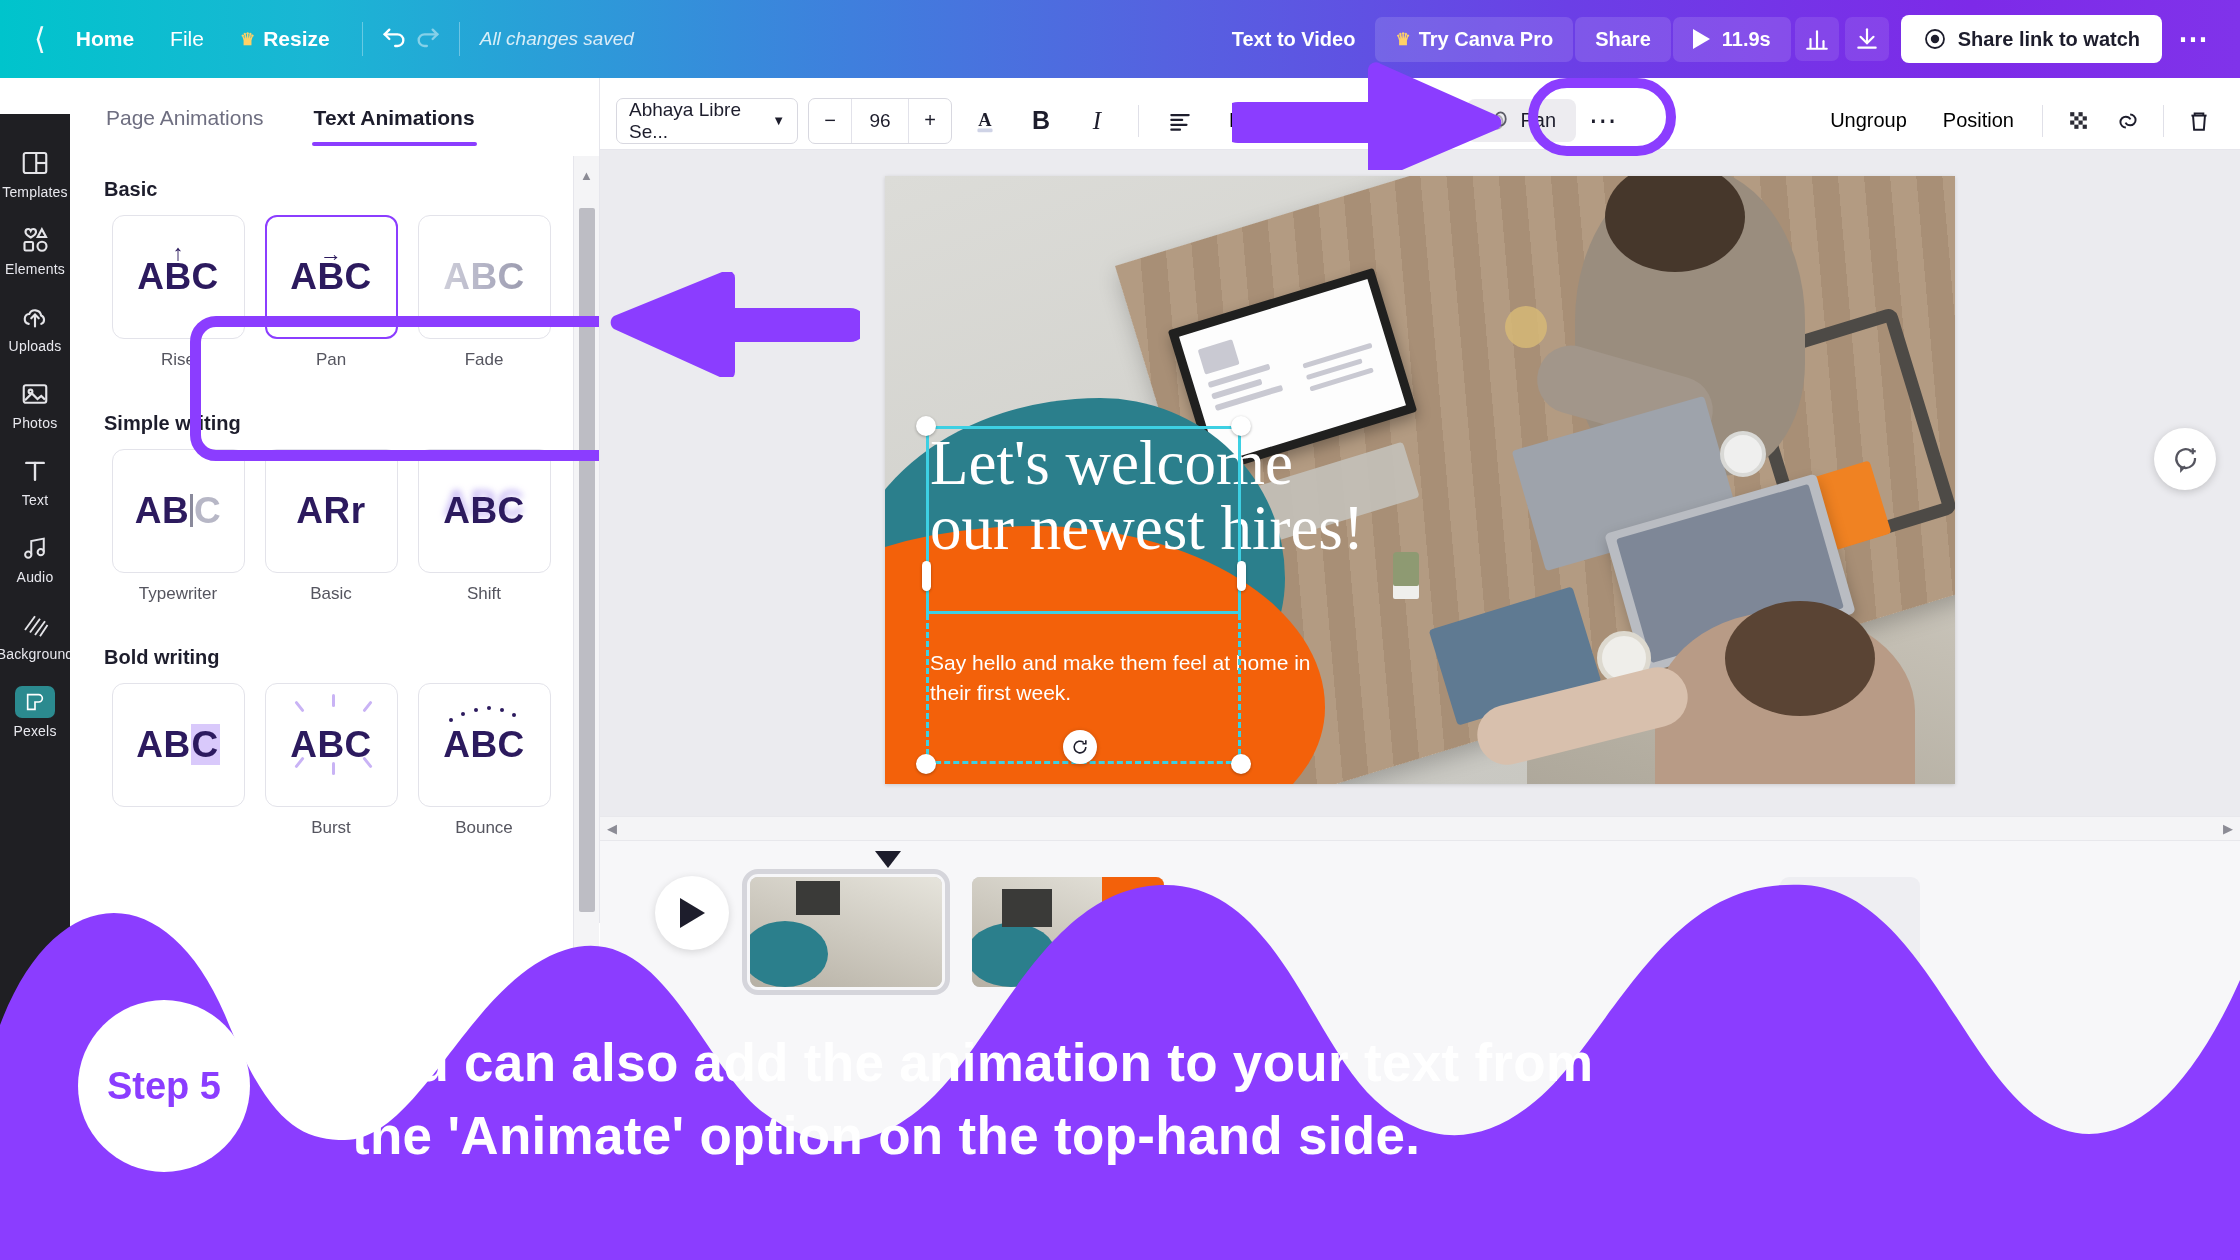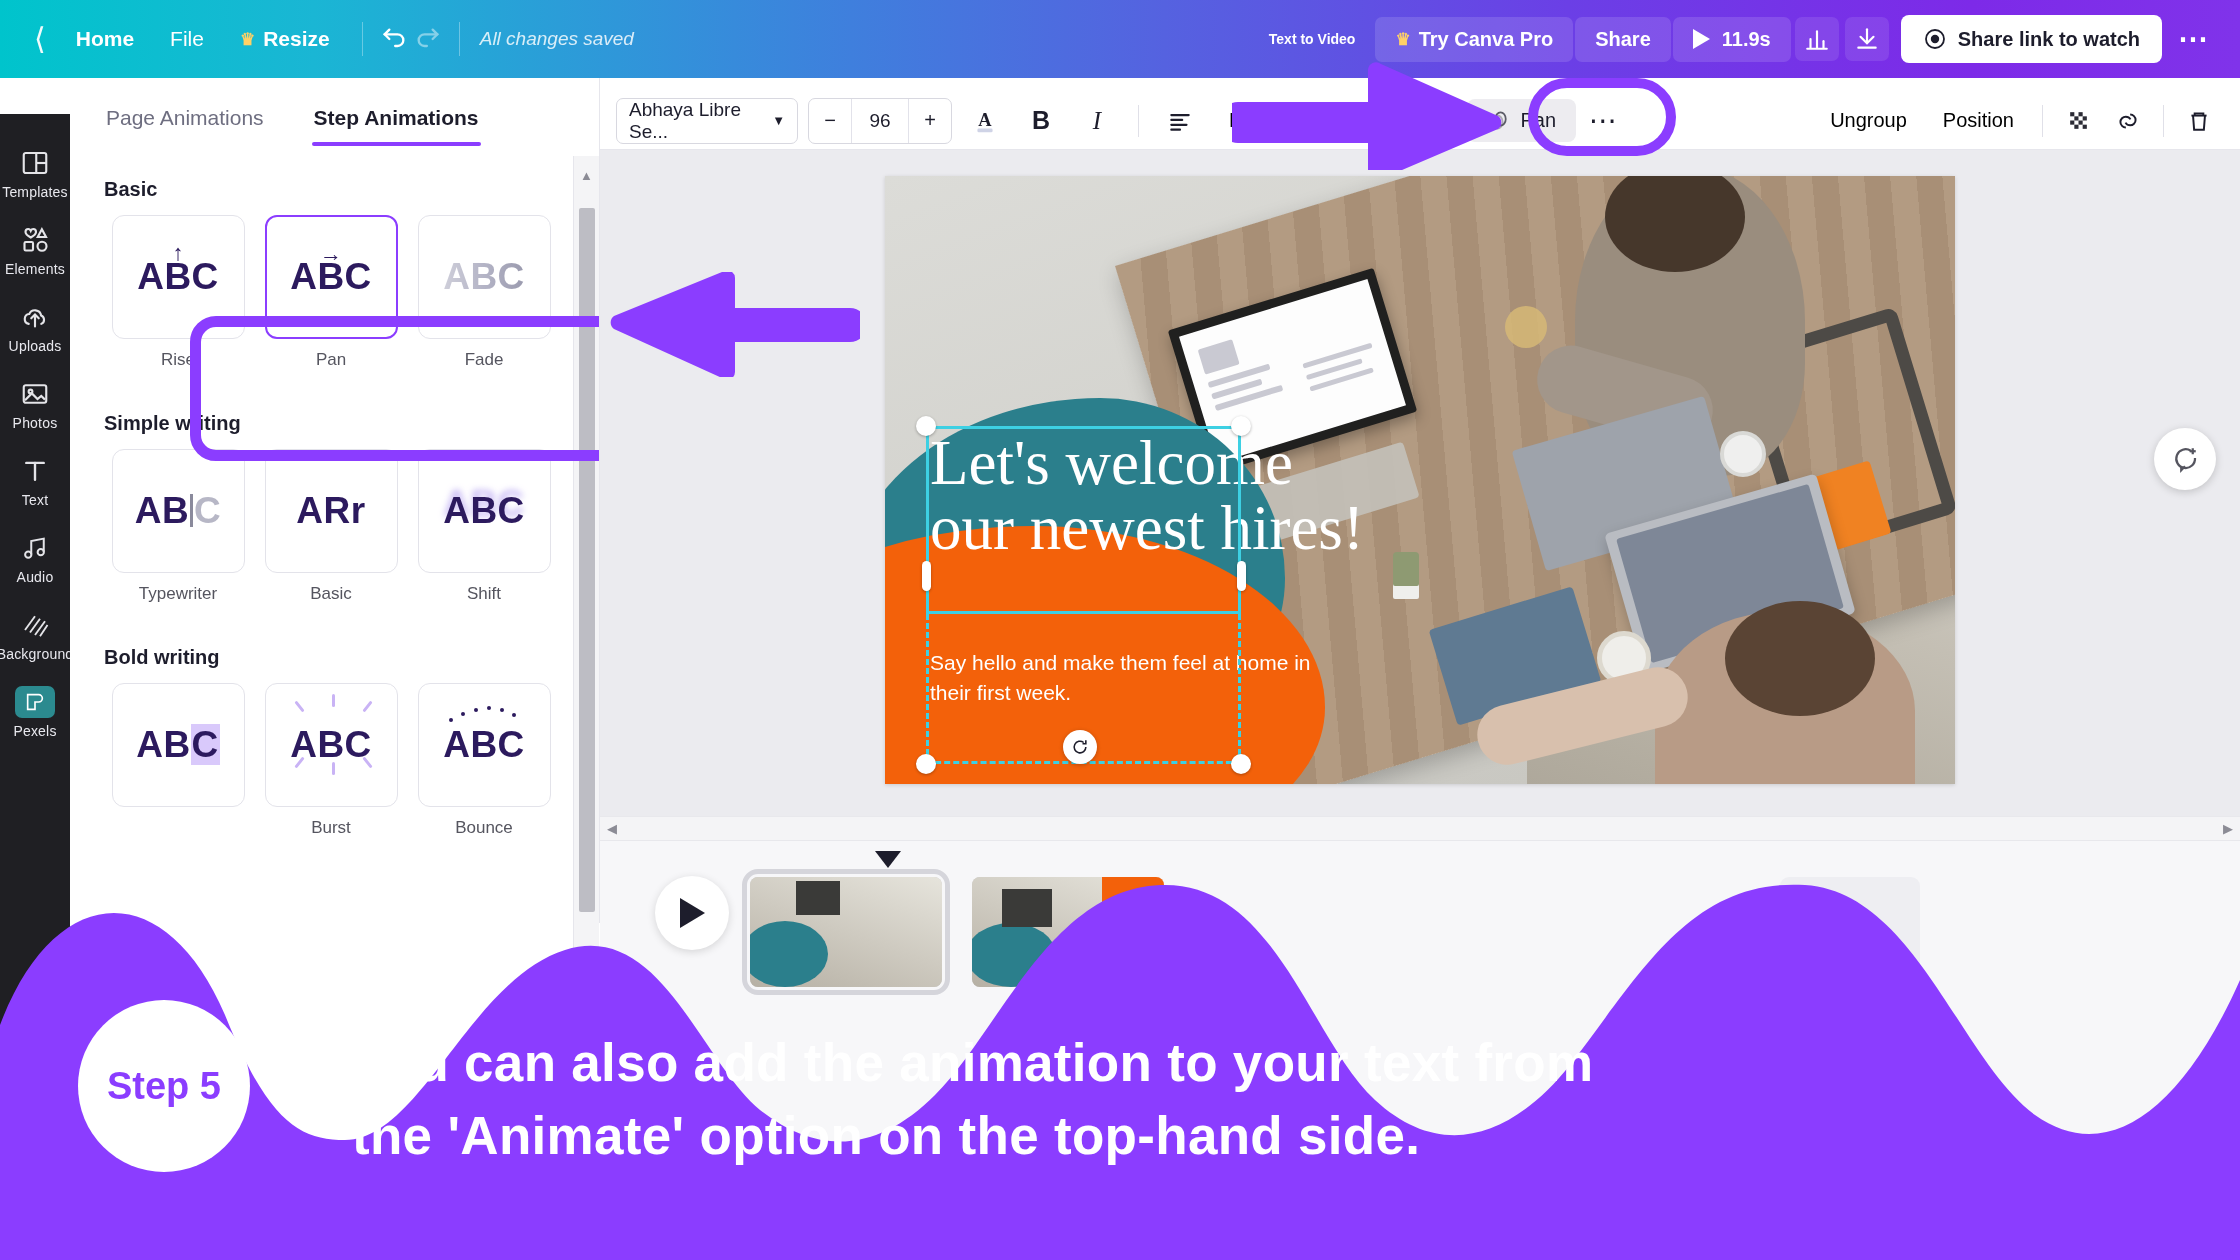--- a/index.html
+++ b/index.html
@@ -32,21 +32,21 @@
   .hdr-sep { width: 1px; height: 34px; background: rgba(255,255,255,.33); margin: 0 14px; }
   .undo-ico { width: 34px; height: 34px; cursor: pointer; display:flex; align-items:center; justify-content:center; }
   .undo-ico svg { width: 28px; height: 28px; }
   .saved-txt { font-size: 19px; font-style: italic; color: rgba(255,255,255,.82); margin-left: 6px; white-space: nowrap;}
   .hdr-right { margin-left: auto; display: flex; align-items: center; height: 100%; padding-right: 16px; gap: 2px; }
   .pill-btn {
     display:flex; align-items:center; gap:8px; font-size:20px; font-weight:700; color:#fff;
     padding: 11px 20px; border-radius: 7px; background: rgba(255,255,255,.13); cursor:pointer; white-space:nowrap;
   }
   .plain-btn {
-    display:flex; align-items:flex-start; gap:9px; font-size:14px; font-weight:700; color:#fff;
+    display:flex; align-items:flex-start; gap:9px; font-size:20px; font-weight:700; color:#fff;
     padding: 11px 18px; border-radius: 7px; cursor:pointer; white-space:nowrap;
   }
   .play-btn { display:flex; align-items:center; gap:12px; padding: 11px 20px; border-radius:7px;
               background: rgba(255,255,255,.13); cursor:pointer; font-size:20px; font-weight:700;}
   .tri { width:0;height:0;border-left:17px solid #fff;border-top:10px solid transparent;border-bottom:10px solid transparent; }
   .icon-sq { width:44px; height:44px; display:flex; align-items:center; justify-content:center;
              border-radius:7px; background: rgba(255,255,255,.10); cursor:pointer; margin: 0 2px;}
   .icon-sq svg { width: 26px; height: 26px; }
   .white-btn {
     display:flex; align-items:center; gap:11px; background:#fff; color:#1d1d2c;
@@ -404,21 +404,21 @@
             <path d="M4 4h12a4 4 0 0 1 0 8h-4v8H4z"></path>
           </svg>
       </span>
       <span class="rail-lbl">Pexels</span>
     </div>
   </div>
 
   <div class="panel">
     <div class="tabs">
       <div class="tab">Page Animations</div>
-      <div class="tab active">Step Animations</div>
+      <div class="tab active">Text Animations</div>
     </div>
 
     <div class="panel-body">
 
       <div class="grp-title">Basic</div>
       <div class="grid">
         <div class="cellwrap">
           <div class="cell">
             <span class="arrow-up">↑</span>
             <span class="abc">ABC</span>

